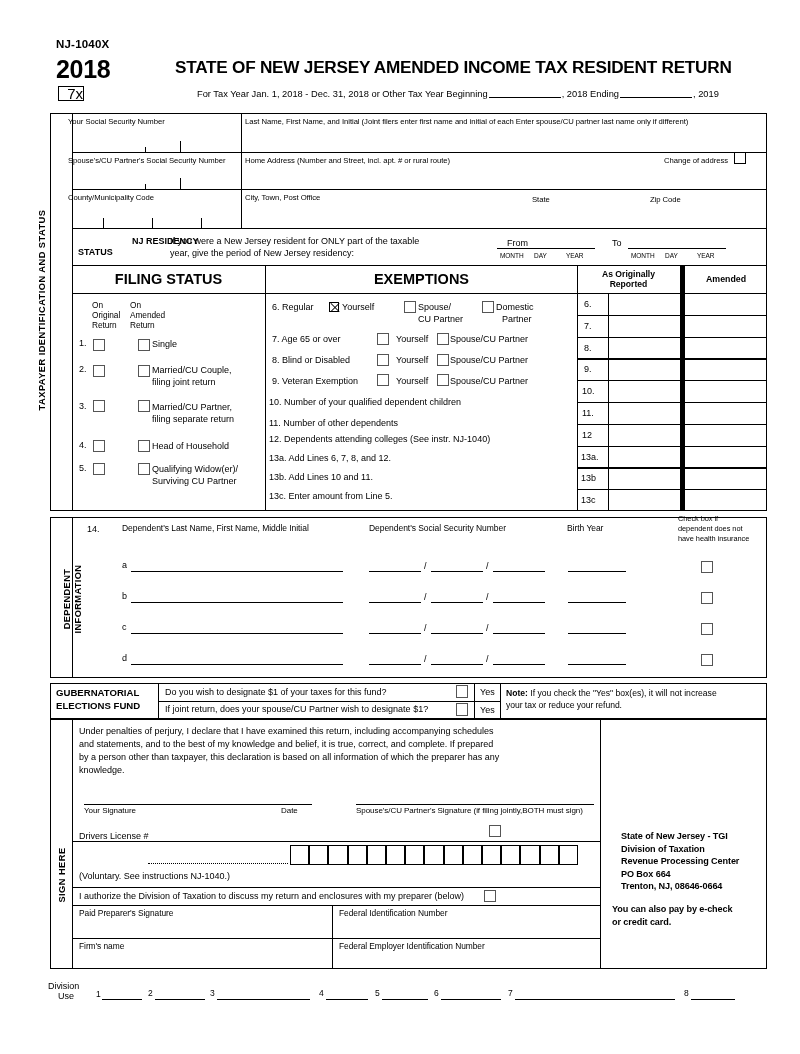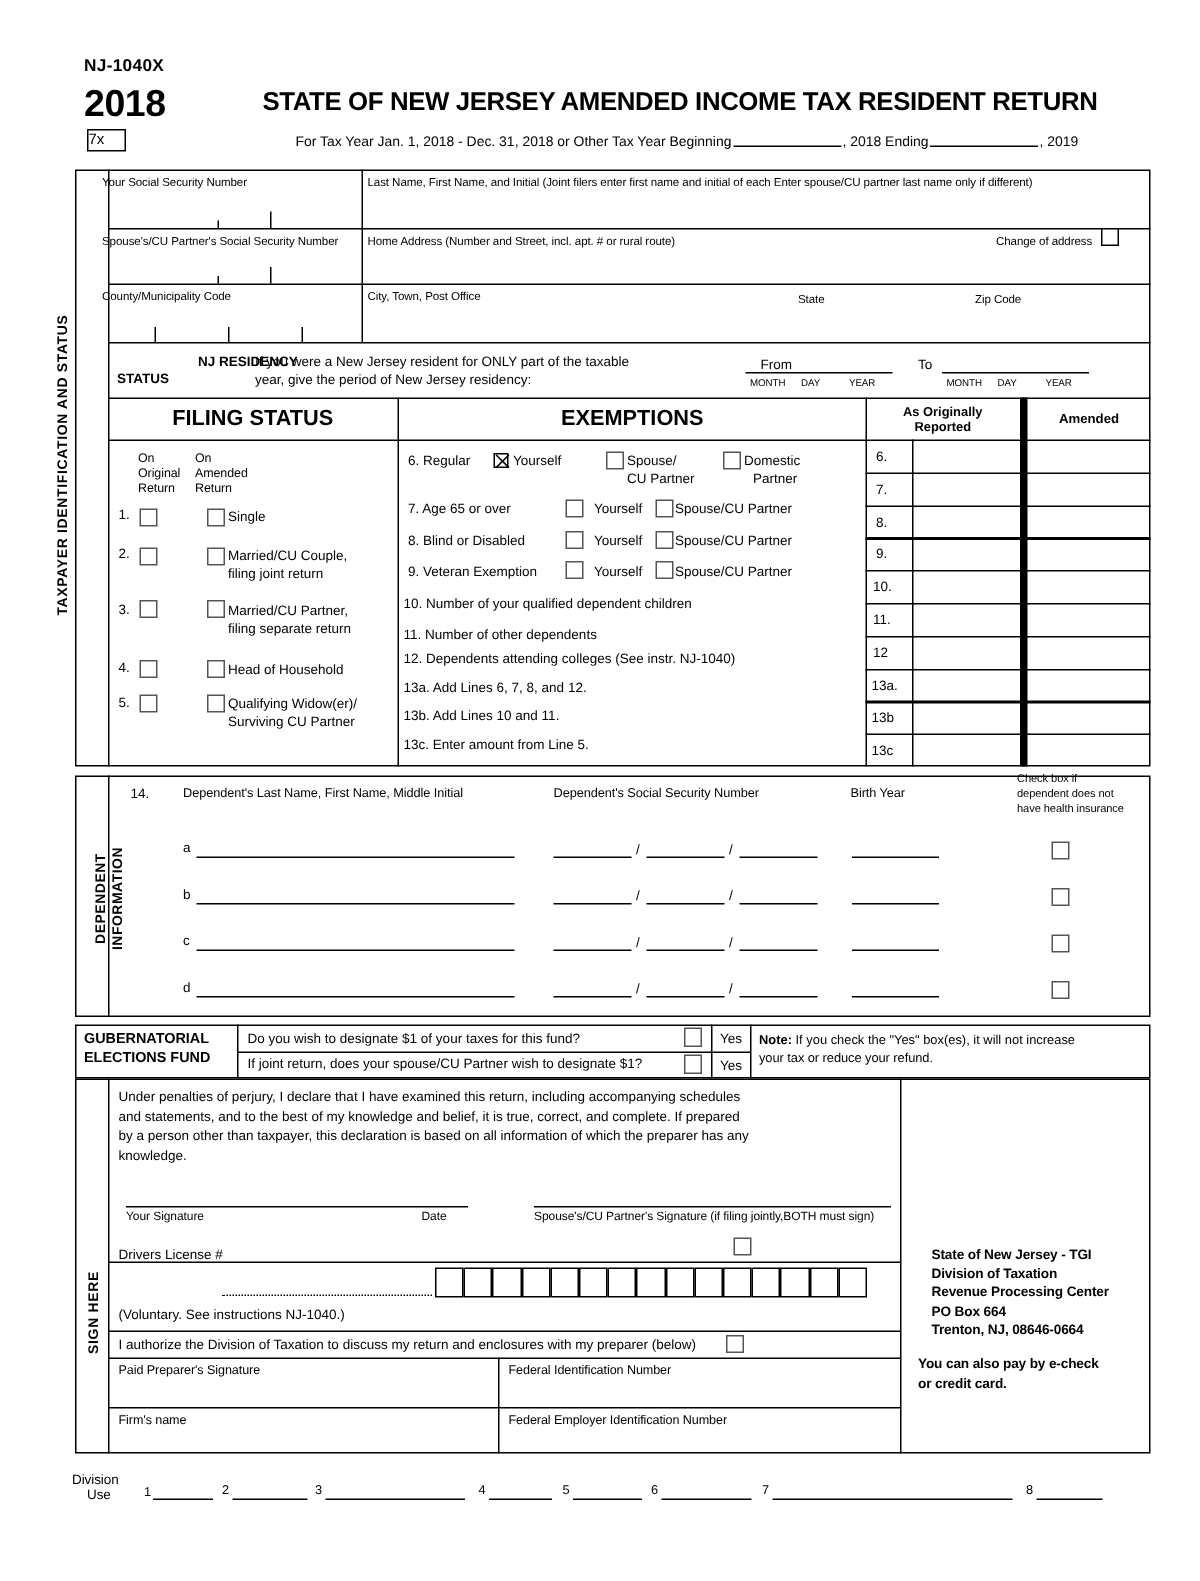--- a/index.html
+++ b/index.html
@@ -10,21 +10,21 @@
     font-family:"Liberation Sans", sans-serif;
     color:#000;
     -webkit-font-smoothing:antialiased;
   }
   .page { position:relative; width:800px; height:1054px; }
 
   
   .hdr { position:absolute; left:0; top:0; width:800px; height:110px; }
   .form-no { position:absolute; left:56px; top:38px; font-size:11.5px; font-weight:bold; letter-spacing:.2px; }
   .year { position:absolute; left:56px; top:55px; font-size:25px; font-weight:bold; letter-spacing:-.3px; }
-  .rev-box { position:absolute; left:58px; top:86px; width:26px; height:15px; border:1px solid #000; font-size:10px; text-align:left; line-height:14px; }
+  .rev-box { position:absolute; left:58px; top:86px; width:26px; height:15px; border:1px solid #000; font-size:15px; text-align:right; line-height:14px; }
   .title { position:absolute; left:175px; top:57px; width:600px; font-size:17.2px; font-weight:bold; letter-spacing:-.25px; }
   .taxyear { position:absolute; left:197px; top:89px; font-size:9.3px; white-space:nowrap; }
   .taxyear .ln { display:inline-block; border-bottom:1.4px solid #000; width:72px; height:9px; vertical-align:-1px; margin:0 1px; }
 
   
   .box { position:absolute; border:1.4px solid #000; }
   .hline { position:absolute; background:#000; height:1.2px; }
   .vline { position:absolute; background:#000; width:1.2px; }
   .lbl { position:absolute; font-size:7.7px; line-height:9px; letter-spacing:-.05px; }
   .lbl9 { position:absolute; font-size:9px; line-height:10.5px; }

